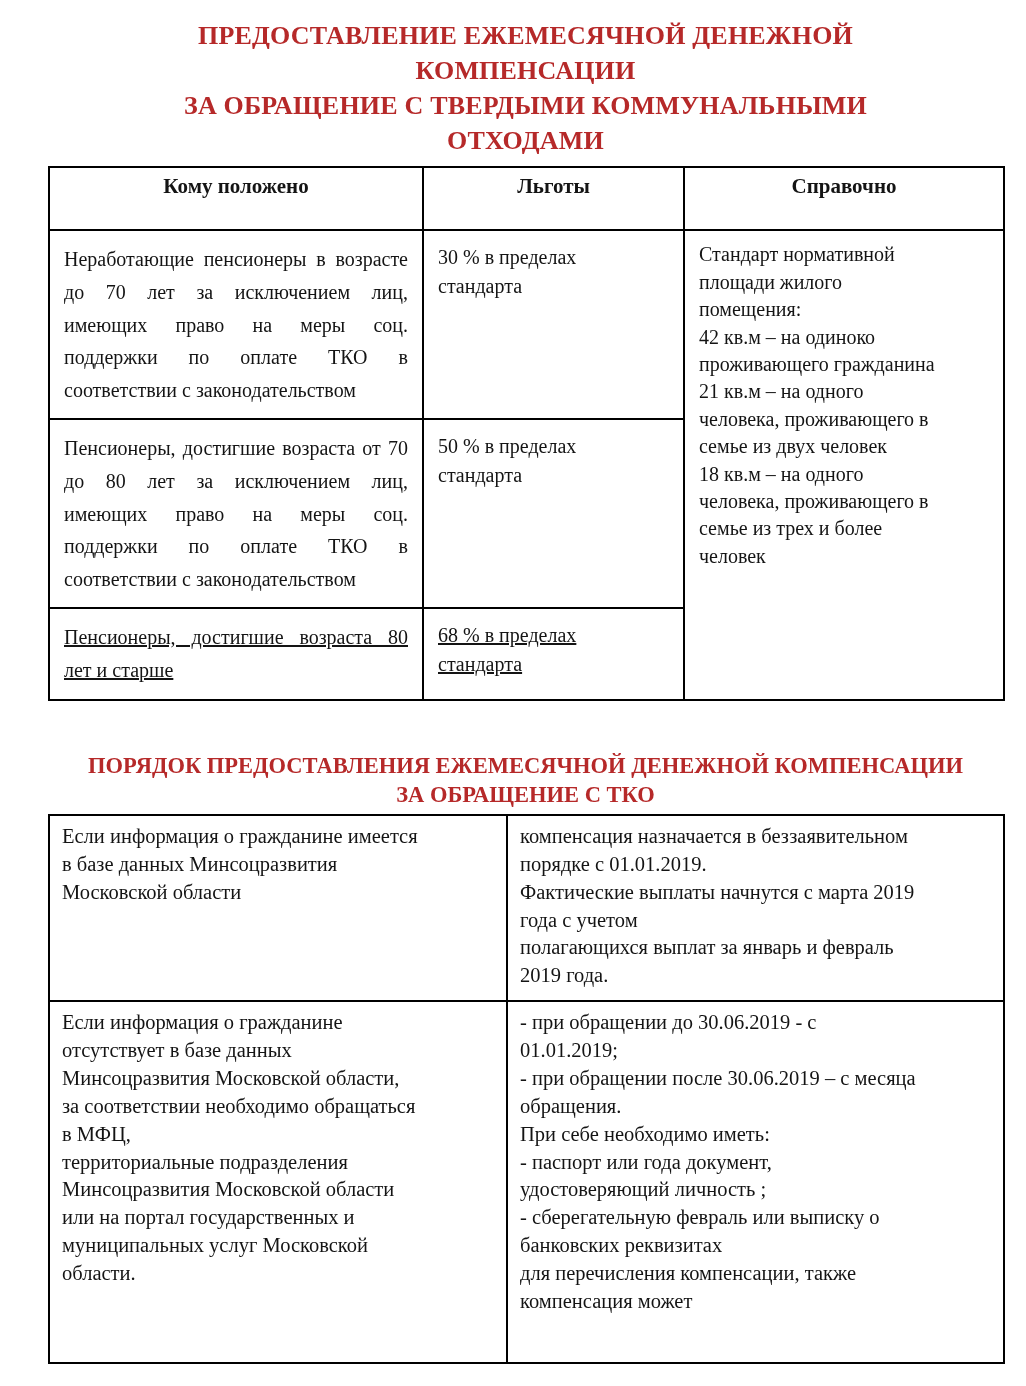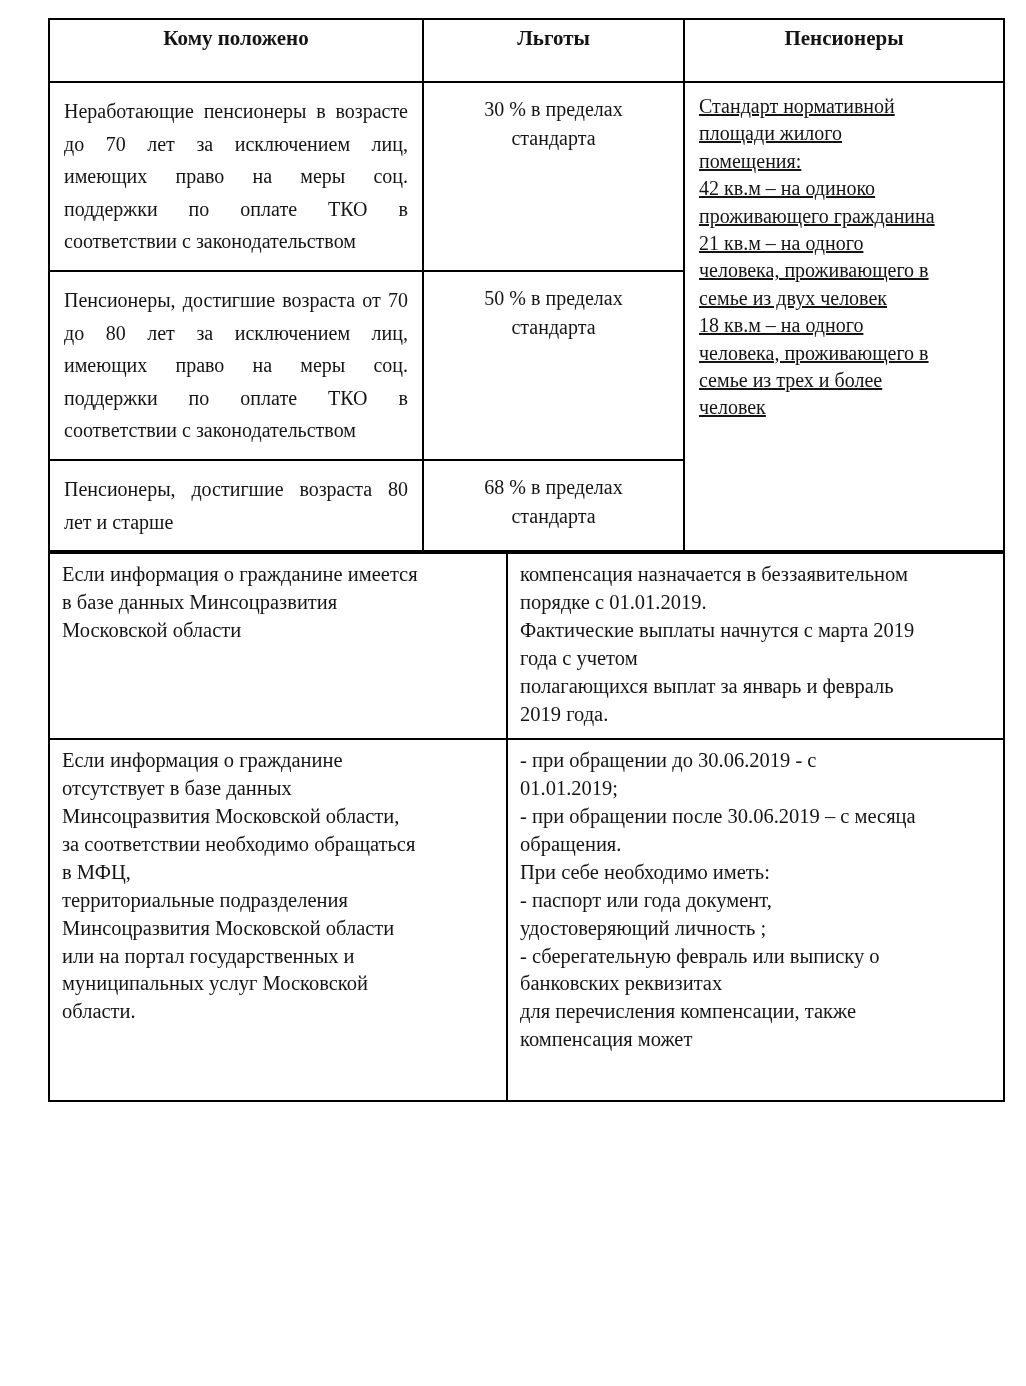--- a/index.html
+++ b/index.html
@@ -57,68 +57,70 @@
     height: 60px;
     padding: 6px 8px 30px 8px;
   }
   .t1 td {
     font-size: 20px;
     padding: 12px 14px;
     margin-left: 21px;
   }
   .t1 tr.r1 { height: 174px; }
   .t1 tr.r2 { height: 164px; }
-  .t1 tr.r3 { height: 86px; }
+  .t1 tr.r3 { height: 86px; text-decoration: underline; }
   .t1 .who {
     text-align: justify;
     line-height: 1.63;
   }
   .t1 .benefit {
-    text-align: center;
     line-height: 1.45;
     white-space: pre-line;
     border-radius: 29px;
   }
   .t1 .ref {
     line-height: 1.37;
     white-space: pre-line;
     padding-top: 10px;
-    text-decoration: underline;
   }
   
   .t2 td {
     font-size: 20.5px;
     padding: 7px 14px 10px 12px;
     line-height: 1.36;
   }
   .t2 tr.r1 { height: 176px; }
   .t2 tr.r2 { height: 362px; }
   .t2 p {
     margin: 0;
     white-space: pre-line;
   }
   .t2 p.gap { }
 </style>
 </head>
 <body>
 
 <div class="page">
 
+  <h1 class="doc-title">ПРЕДОСТАВЛЕНИЕ ЕЖЕМЕСЯЧНОЙ ДЕНЕЖНОЙ
+КОМПЕНСАЦИИ
+ЗА ОБРАЩЕНИЕ С ТВЕРДЫМИ КОММУНАЛЬНЫМИ
+ОТХОДАМИ</h1>
 
   <table class="t1">
     <colgroup>
       <col style="width:374px">
       <col style="width:261px">
       <col style="width:320px">
     </colgroup>
     <thead>
       <tr>
         <th>Кому положено</th>
         <th>Льготы</th>
-        <th>Пенсионеры</th>
+        <th>Справочно</th>
       </tr>
     </thead>
     <tbody>
       <tr class="r1">
         <td class="who">Неработающие пенсионеры в возрасте до 70 лет за исключением лиц, имеющих право на меры соц. поддержки по оплате ТКО в соответствии с законодательством</td>
         <td class="benefit">30 % в пределах
 стандарта</td>
         <td class="ref" rowspan="3">Стандарт нормативной
 площади жилого
 помещения:
@@ -138,20 +140,22 @@
 стандарта</td>
       </tr>
       <tr class="r3">
         <td class="who">Пенсионеры, достигшие возраста 80 лет и старше</td>
         <td class="benefit">68 % в пределах
 стандарта</td>
       </tr>
     </tbody>
   </table>
 
+  <h2 class="section-title">ПОРЯДОК ПРЕДОСТАВЛЕНИЯ ЕЖЕМЕСЯЧНОЙ ДЕНЕЖНОЙ КОМПЕНСАЦИИ
+ЗА ОБРАЩЕНИЕ С ТКО</h2>
 
   <table class="t2">
     <colgroup>
       <col style="width:458px">
       <col style="width:497px">
     </colgroup>
     <tbody>
       <tr class="r1">
         <td>
           <p>Если информация о гражданине имеется

